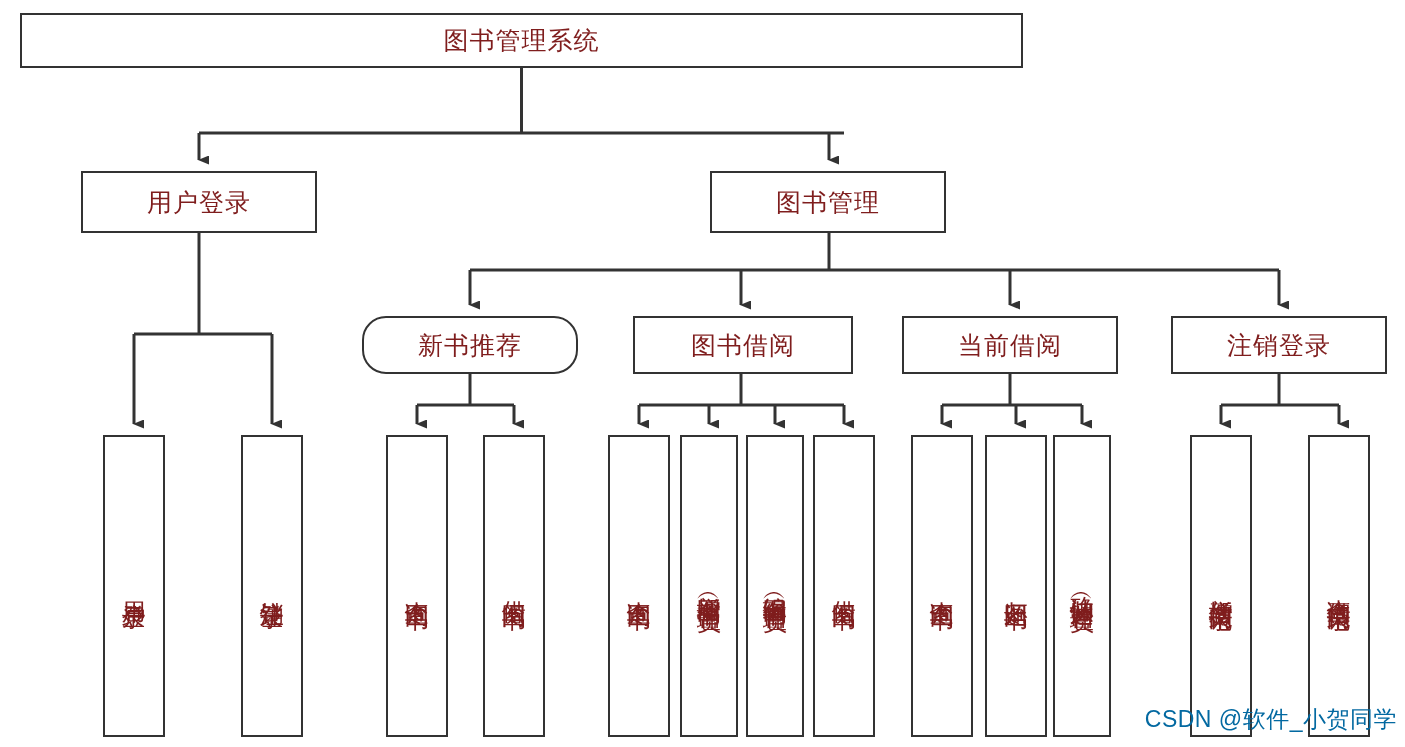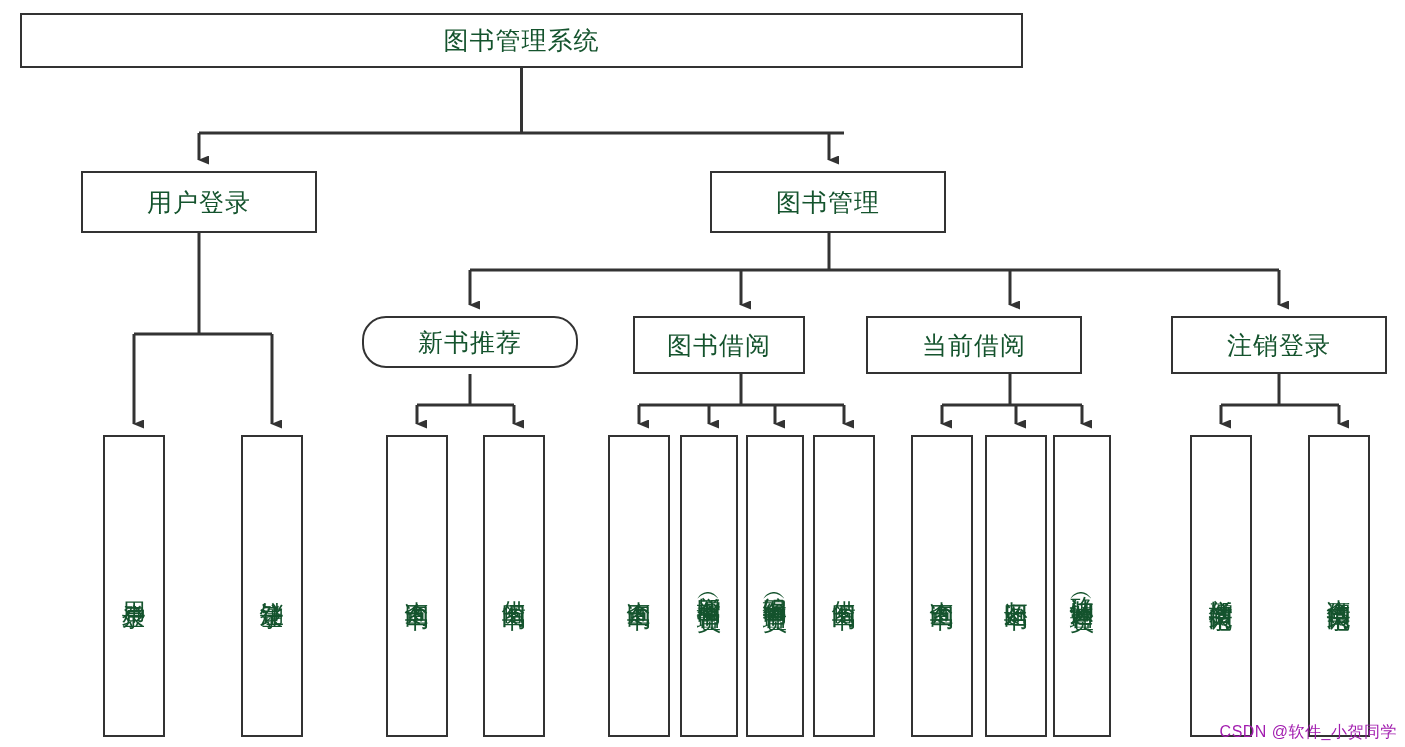--- a/index.html
+++ b/index.html
@@ -26,21 +26,21 @@
     height: 747px;
   }
   .node {
     position: absolute;
     box-sizing: border-box;
     background: #ffffff;
     border: 2px solid #333333;
     display: flex;
     align-items: center;
     justify-content: center;
-    color: #14532d;
+    color: #7f1d1d;
   }
   .node-h {
     font-size: 25px;
     letter-spacing: 1px;
     white-space: nowrap;
   }
   .node-root .node-label {
     font-size: 25px;
   }
   .node-v {
@@ -55,23 +55,23 @@
     letter-spacing: 2px;
     max-height: 100%;
     text-align: center;
   }
   .node-label {
     display: block;
   }
   #watermark {
     position: absolute;
     right: 8px;
-    bottom: 4px;
-    font-size: 16px;
-    color: #a21caf;
+    bottom: 12px;
+    font-size: 23px;
+    color: #0369a1;
     white-space: nowrap;
     letter-spacing: 0.5px;
   }
 </style>
 </head>
 <body>
 
 <div id="diagram-root">
 
   <svg id="diagram-svg" viewBox="0 0 1405 747" xmlns="http://www.w3.org/2000/svg">
@@ -128,27 +128,27 @@
     <span class="node-label">图书管理系统</span>
   </div>
 
   <div class="node node-h" style="left:81px; top:171px; width:236px; height:62px;">
     <span class="node-label">用户登录</span>
   </div>
   <div class="node node-h" style="left:710px; top:171px; width:236px; height:62px;">
     <span class="node-label">图书管理</span>
   </div>
 
-  <div class="node node-h" style="left:362px; top:316px; width:216px; height:52px;border-radius:24px;">
+  <div class="node node-h" style="left:362px; top:316px; width:216px; height:58px;border-radius:24px;">
     <span class="node-label">新书推荐</span>
   </div>
-  <div class="node node-h" style="left:633px; top:316px; width:172px; height:58px;">
+  <div class="node node-h" style="left:633px; top:316px; width:220px; height:58px;">
     <span class="node-label">图书借阅</span>
   </div>
-  <div class="node node-h" style="left:866px; top:316px; width:216px; height:58px;">
+  <div class="node node-h" style="left:902px; top:316px; width:216px; height:58px;">
     <span class="node-label">当前借阅</span>
   </div>
   <div class="node node-h" style="left:1171px; top:316px; width:216px; height:58px;">
     <span class="node-label">注销登录</span>
   </div>
 
   <div class="node node-v" style="left:103px; top:435px; width:62px; height:302px;">
     <span class="node-label">用户登录</span>
   </div>
   <div class="node node-v" style="left:241px; top:435px; width:62px; height:302px;">

